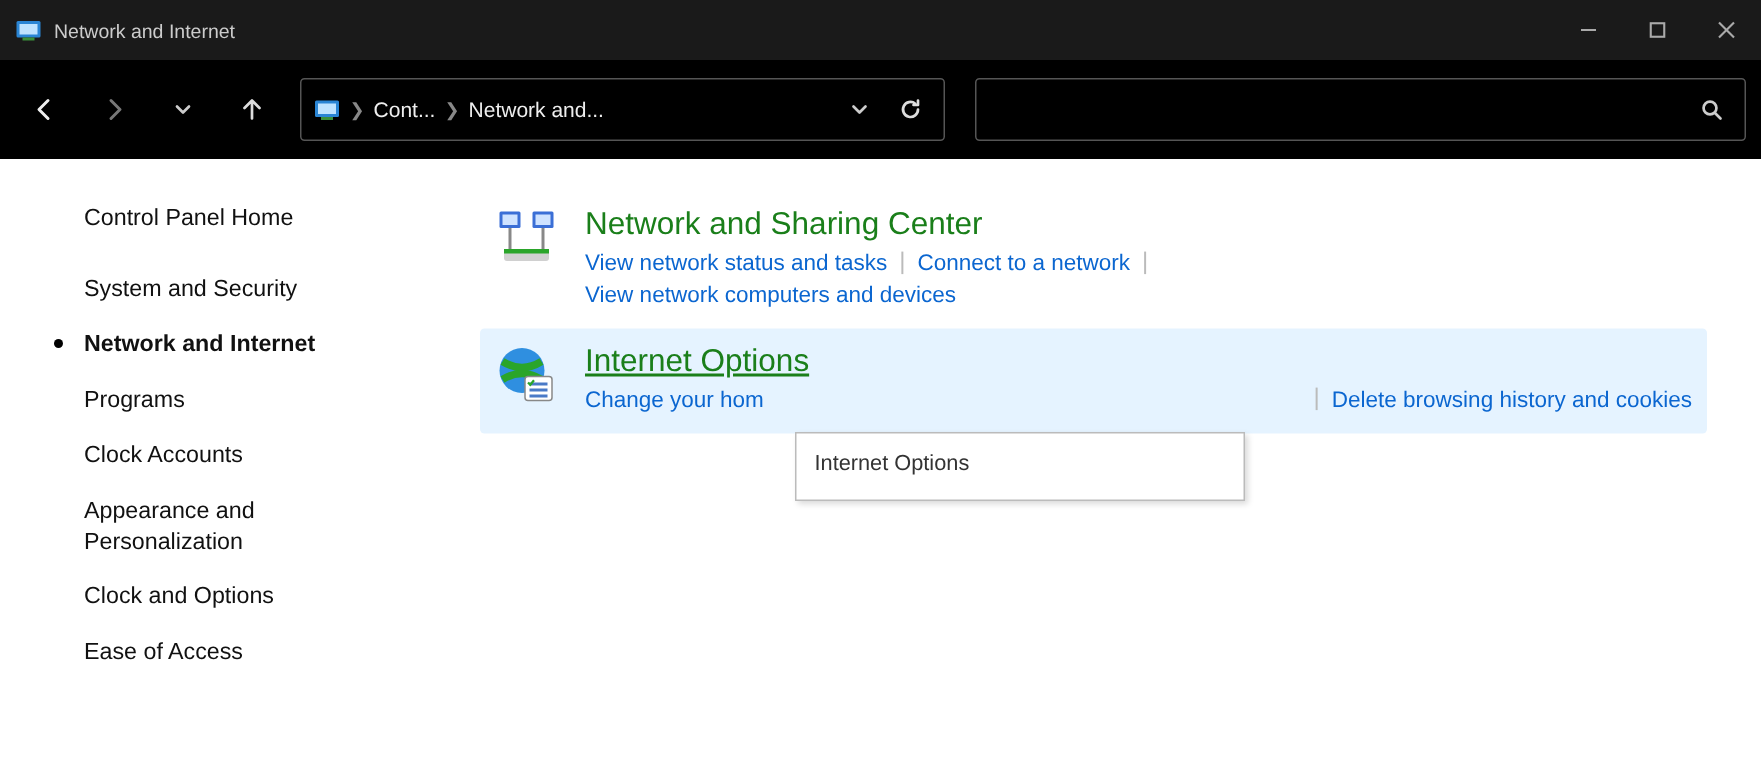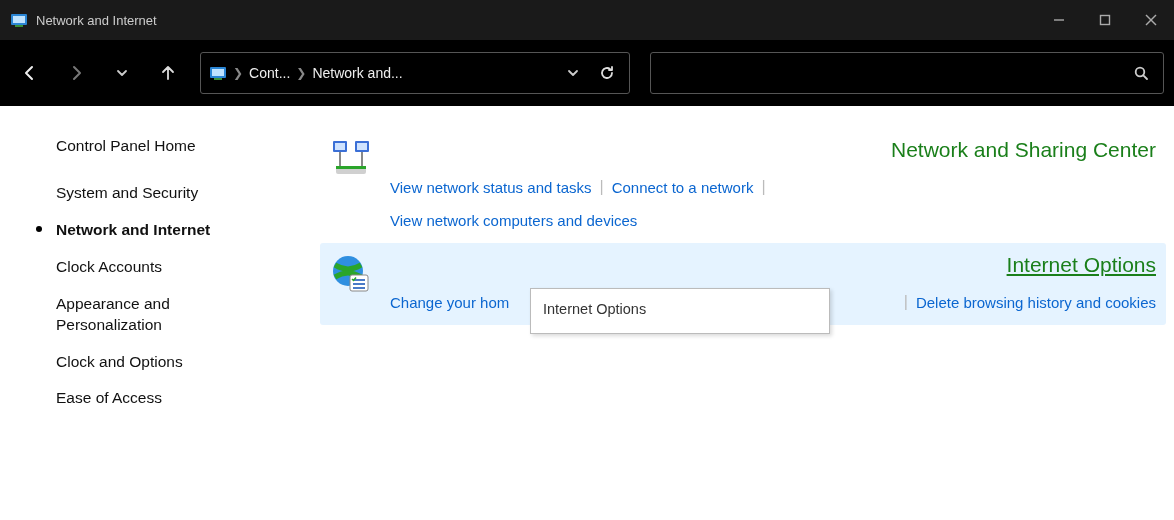--- a/index.html
+++ b/index.html
@@ -15,28 +15,28 @@
 .addressbar .chev { color: #888; font-size: 12px; }
 .addressbar .spacer { flex: 1; }
 .addressbar .dd, .addressbar .refresh { width: 28px; display: flex; justify-content: center; align-items: center; color: #ccc; }
 .searchbox { flex: 1; margin-left: 14px; height: 42px; border: 1px solid #555; border-radius: 3px; position: relative; }
 .searchbox .mag { position: absolute; right: 14px; top: 50%; transform: translateY(-50%); color: #ccc; }
 .content { display: flex; padding-top: 22px; }
 .sidebar { width: 290px; padding-left: 56px; padding-right: 20px; }
 .sidebar .item { font-size: 15.5px; color: #111; padding: 8px 0; position: relative; cursor: pointer; line-height: 1.35; }
 .sidebar .item.selected { font-weight: 700; }
 .sidebar .item.selected::before { content: ""; position: absolute; left: -20px; top: 14px; width: 6px; height: 6px; background: #000; border-radius: 50%; }
-.main { flex: 1; padding-left: 30px; padding-right: 8px; text-align: right; }
+.main { flex: 1; padding-left: 30px; padding-right: 36px; }
 .category { display: flex; gap: 18px; padding: 10px 10px 14px 10px; border-radius: 3px; }
 .category.highlighted { background: #e5f3ff; }
 .cat-icon { width: 42px; height: 42px; flex-shrink: 0; }
 .cat-body { flex: 1; }
 .cat-title { color: #1a7f1a; font-size: 21px; }
 .cat-title.hover { text-decoration: underline; }
-.links { margin-top: 16px; display: flex; flex-wrap: wrap; align-items: center; gap: 8px 8px; }
+.links { margin-top: 4px; display: flex; flex-wrap: wrap; align-items: center; gap: 8px 8px; }
 .links a { color: #0b66d0; font-size: 15px; text-decoration: none; cursor: pointer; }
 .links .sep { color: #bbb; }
 .tooltip { position: absolute; left: 530px; top: 288px; width: 300px; background: #fff; border: 1px solid #bbb; box-shadow: 2px 2px 4px rgba(0,0,0,0.15); padding: 10px 12px; font-size: 14.5px; color: #333; line-height: 1.5; }
 .tooltip .ttl { margin-bottom: 2px; }
 svg { display: block; }
 </style>
 </head>
 <body>
 
 <div class="titlebar">
@@ -122,20 +122,21 @@
     </span>
   </div>
 </div>
 
 <div class="content">
   <div class="sidebar">
     <div class="item"><span>Control Panel Home</span></div>
     <div style="height:10px"></div>
     <div class="item"><span>System and Security</span></div>
     <div class="item selected"><span>Network and Internet</span></div>
+    <div class="item"><span>Programs</span></div>
     <div class="item"><span>Clock Accounts</span></div>
     <div class="item"><span>Appearance and Personalization</span></div>
     <div class="item"><span>Clock and Options</span></div>
     <div class="item"><span>Ease of Access</span></div>
   </div>
 
   <div class="main">
     <div class="category">
       <div class="cat-icon">
         <svg viewBox="0 0 42 42">

